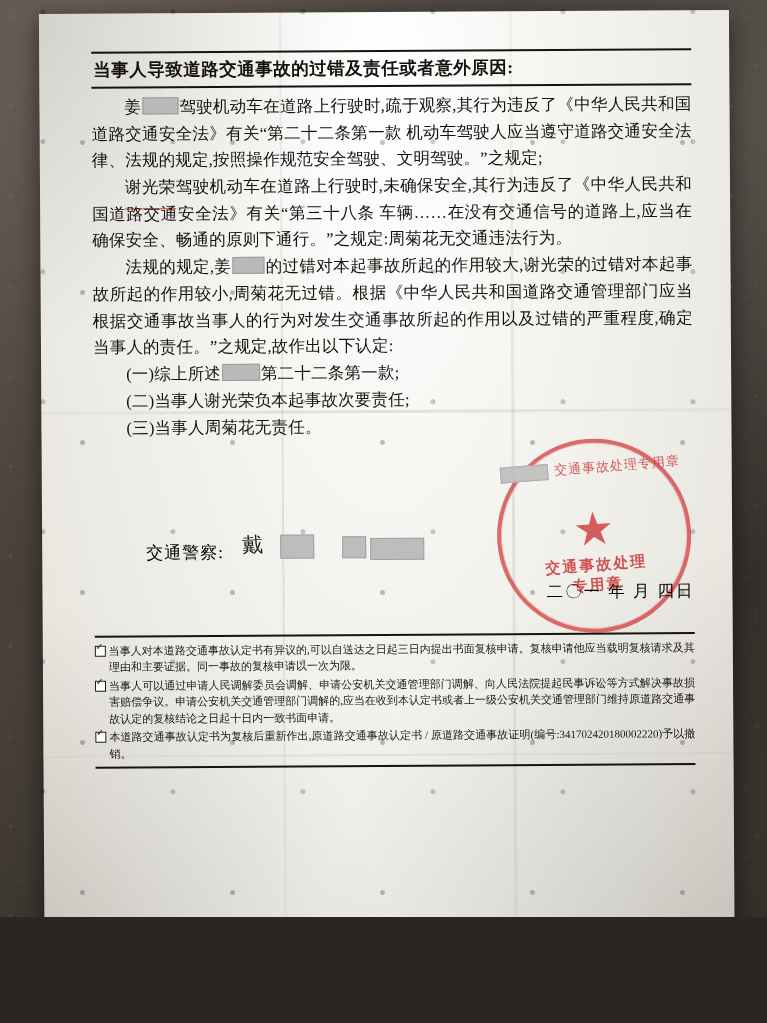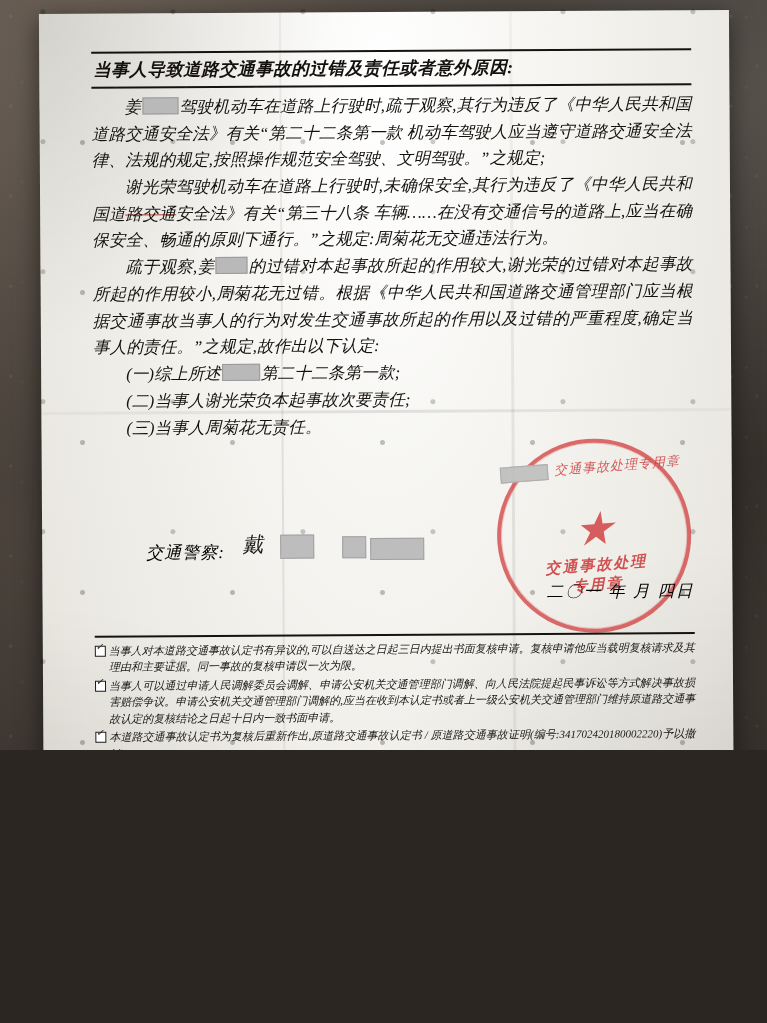--- a/index.html
+++ b/index.html
@@ -11,29 +11,28 @@
     height: 1023px;
     overflow: hidden;
     background: #2b2622;
     font-family: "Liberation Serif", "DejaVu Serif", serif;
   }
 
   
   #scene {
     position: relative;
     width: 767px;
-    height: 750px;
+    height: 917px;
     background:
       radial-gradient(ellipse at 10% 5%, #6a5f55 0%, rgba(106,95,85,0) 45%),
       radial-gradient(ellipse at 95% 12%, #57534c 0%, rgba(87,83,76,0) 40%),
       radial-gradient(ellipse at 4% 70%, #4a423b 0%, rgba(74,66,59,0) 55%),
       radial-gradient(ellipse at 92% 88%, #3b352f 0%, rgba(59,53,47,0) 50%),
       linear-gradient(150deg, #544c45 0%, #3e3832 40%, #2f2a26 75%, #241f1c 100%);
     overflow: hidden;
-    font-style: italic;
   }
   #scene::after {
     
     content: "";
     position: absolute;
     inset: 0;
     background-image:
       radial-gradient(circle at 12% 18%, rgba(255,255,255,.07) 0 1.5px, transparent 2px),
       radial-gradient(circle at 33% 9%, rgba(0,0,0,.25) 0 2px, transparent 3px),
       radial-gradient(circle at 66% 25%, rgba(255,255,255,.05) 0 1px, transparent 2px),
@@ -119,21 +118,21 @@
     background: #b9b9b9;
     border: 1px solid #9a9a9a;
     height: 15px;
     margin: 0 1px;
   }
   .redact.w1 { width: 34px; }
   .redact.w2 { width: 30px; }
   .redact.w3 { width: 36px; }
   .underline-red {
     border-bottom: 1.5px solid #c03a2b;
-    padding-bottom: 18px;
+    padding-bottom: 12px;
   }
 
   
   #signature-row {
     position: absolute;
     left: 52px;
     top: 520px;
     width: 600px;
     height: 40px;
     font-size: 17px;
@@ -275,21 +274,21 @@
       <div class="rule"></div>
 
       <div class="body-block">
         <p>
           <span>姜</span><span class="redact w1"></span><span>驾驶机动车在道路上行驶时,疏于观察,其行为违反了《中华人民共和国道路交通安全法》有关“第二十二条第一款 机动车驾驶人应当遵守道路交通安全法律、法规的规定,按照操作规范安全驾驶、文明驾驶。”之规定;</span>
         </p>
         <p>
           <span class="underline-red">谢光荣</span><span>驾驶机动车在道路上行驶时,未确保安全,其行为违反了《中华人民共和国道路交通安全法》有关“第三十八条 车辆……在没有交通信号的道路上,应当在确保安全、畅通的原则下通行。”之规定:周菊花无交通违法行为。</span>
         </p>
         <p>
-          <span>疏于观察,姜</span><span class="redact w2"></span><span>的过错对本起事故所起的作用较大,谢光荣的过错对本起事故所起的作用较小,周菊花无过错。根据《中华人民共和国道路交通管理部门应当根据交通事故当事人的行为对发生交通事故所起的作用以及过错的严重程度,确定当事人的责任。”之规定,故作出以下认定:</span>
+          <span>法规的规定,姜</span><span class="redact w2"></span><span>的过错对本起事故所起的作用较大,谢光荣的过错对本起事故所起的作用较小,周菊花无过错。根据《中华人民共和国道路交通管理部门应当根据交通事故当事人的行为对发生交通事故所起的作用以及过错的严重程度,确定当事人的责任。”之规定,故作出以下认定:</span>
         </p>
         <p class="list-line">
           <span>(一)</span><span>综上所述</span><span class="redact w3"></span><span>第二十二条第一款;</span>
         </p>
         <p class="list-line">
           <span>(二)</span><span>当事人谢光荣负本起事故次要责任;</span>
         </p>
         <p class="list-line">
           <span>(三)</span><span>当事人周菊花无责任。</span>
         </p>

